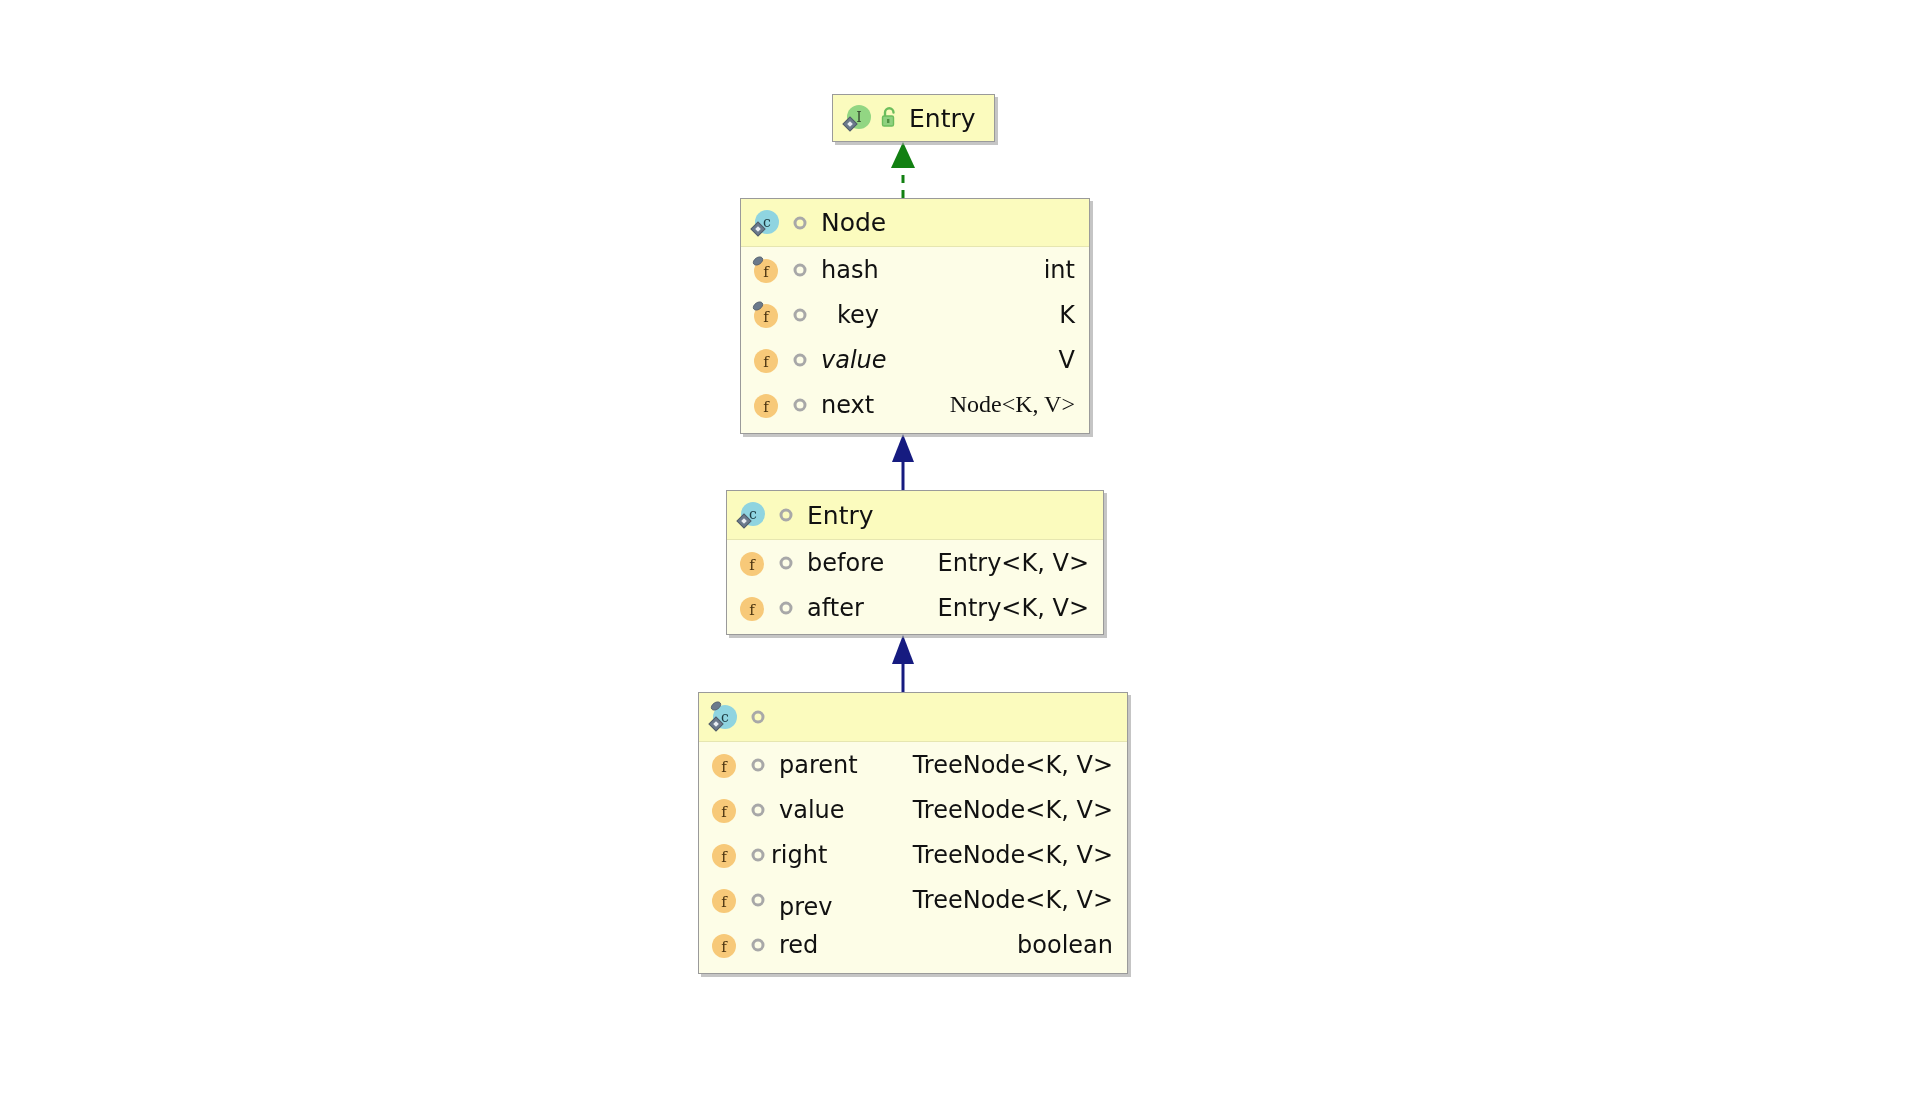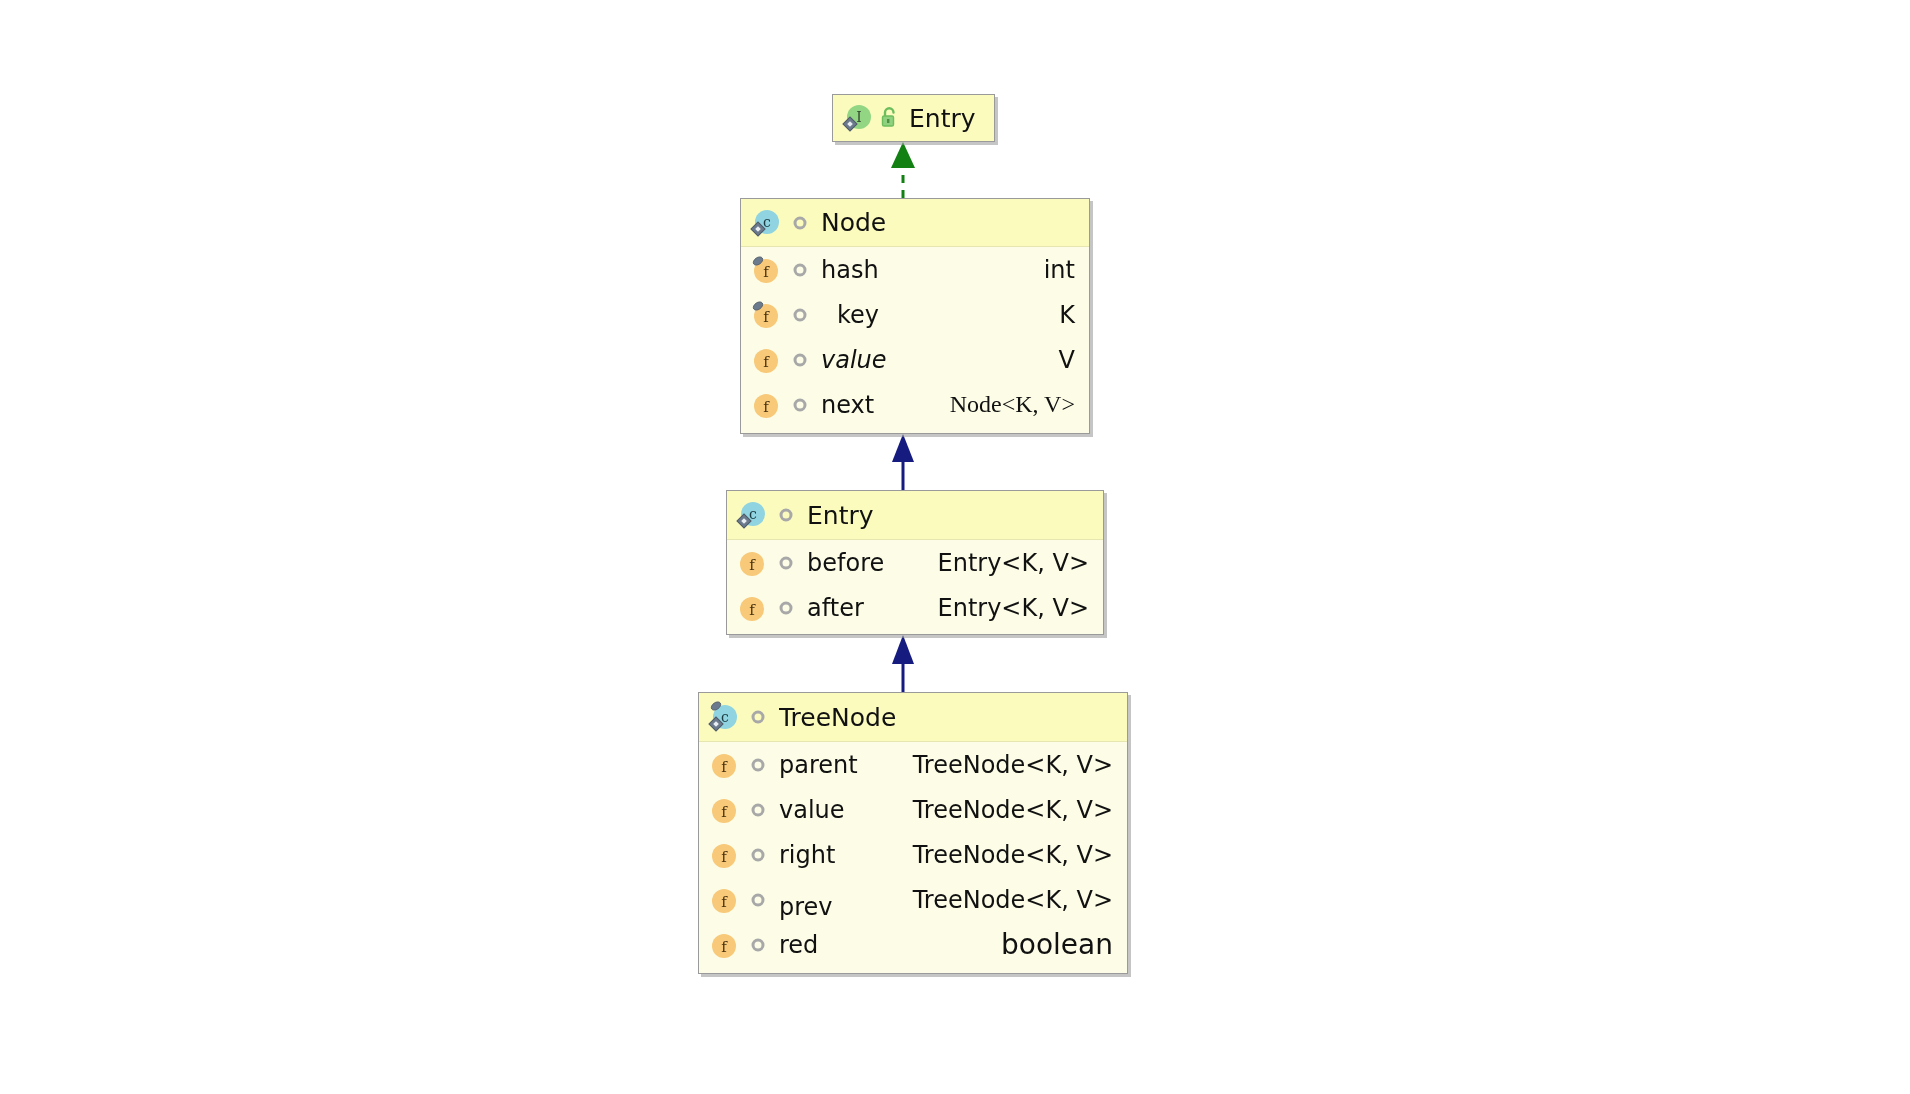--- a/index.html
+++ b/index.html
@@ -299,21 +299,20 @@
               <rect x="-2" y="-2" width="4" height="4" fill="#e9eef2"></rect>
             </g>
           </svg>
         </span>
       </span>
       <span class="vis-cell" style="width:26px;height:26px;margin-left:4px;">
         <svg width="14" height="14" viewBox="0 0 14 14">
           <circle cx="7" cy="7" r="5" fill="none" stroke="#a8a8a8" stroke-width="3"></circle>
         </svg>
       </span>
-      <span class="name-cell" style="font-size:25px; margin-left:8px;">TreeNode</span>
     </div>
 
     <div class="uml-row" style="height:45px; padding-left:8px; padding-right:14px;">
       <span class="icon-cell" style="width:34px;height:34px;">
         <span class="icon-wrap">
           <svg width="32" height="32" viewBox="0 0 32 32">
             <circle cx="16" cy="17" r="12" fill="#f7c979"></circle>
             <text x="16" y="23" font-family="DejaVu Serif, serif" font-size="15" fill="#4a3310" text-anchor="middle">f</text>
           </svg>
         </span>
@@ -352,21 +351,21 @@
             <circle cx="16" cy="17" r="12" fill="#f7c979"></circle>
             <text x="16" y="23" font-family="DejaVu Serif, serif" font-size="15" fill="#4a3310" text-anchor="middle">f</text>
           </svg>
         </span>
       </span>
       <span class="vis-cell" style="width:26px;height:26px;margin-left:4px;">
         <svg width="14" height="14" viewBox="0 0 14 14">
           <circle cx="7" cy="7" r="5" fill="none" stroke="#a8a8a8" stroke-width="3"></circle>
         </svg>
       </span>
-      <span class="name-cell" style="font-size:24px; margin-left:8px;">right</span>
+      <span class="name-cell" style="font-size:24px; ">right</span>
       <span class="type-cell" style="font-size:24px;">TreeNode&lt;K, V&gt;</span>
     </div>
 
     <div class="uml-row" style="height:45px; padding-left:8px; padding-right:14px;">
       <span class="icon-cell" style="width:34px;height:34px;">
         <span class="icon-wrap">
           <svg width="32" height="32" viewBox="0 0 32 32">
             <circle cx="16" cy="17" r="12" fill="#f7c979"></circle>
             <text x="16" y="23" font-family="DejaVu Serif, serif" font-size="15" fill="#4a3310" text-anchor="middle">f</text>
           </svg>
@@ -389,21 +388,21 @@
             <text x="16" y="23" font-family="DejaVu Serif, serif" font-size="15" fill="#4a3310" text-anchor="middle">f</text>
           </svg>
         </span>
       </span>
       <span class="vis-cell" style="width:26px;height:26px;margin-left:4px;">
         <svg width="14" height="14" viewBox="0 0 14 14">
           <circle cx="7" cy="7" r="5" fill="none" stroke="#a8a8a8" stroke-width="3"></circle>
         </svg>
       </span>
       <span class="name-cell" style="font-size:24px; margin-left:8px;">red</span>
-      <span class="type-cell" style="font-size:28px;margin-left:40px;">boolean</span>
+      <span class="type-cell" style="font-size:24px;margin-left:40px;">boolean</span>
     </div>
   </div>
 
   <div class="conn" style="left:888px; top:140px; width:30px; height:60px;">
     <svg width="30" height="60" viewBox="0 0 30 60">
       <line x1="15" y1="58" x2="15" y2="28" stroke="#128012" stroke-width="3" stroke-dasharray="8,7"></line>
       <polygon points="15,2 27,28 3,28" fill="#128012"></polygon>
     </svg>
   </div>
 

